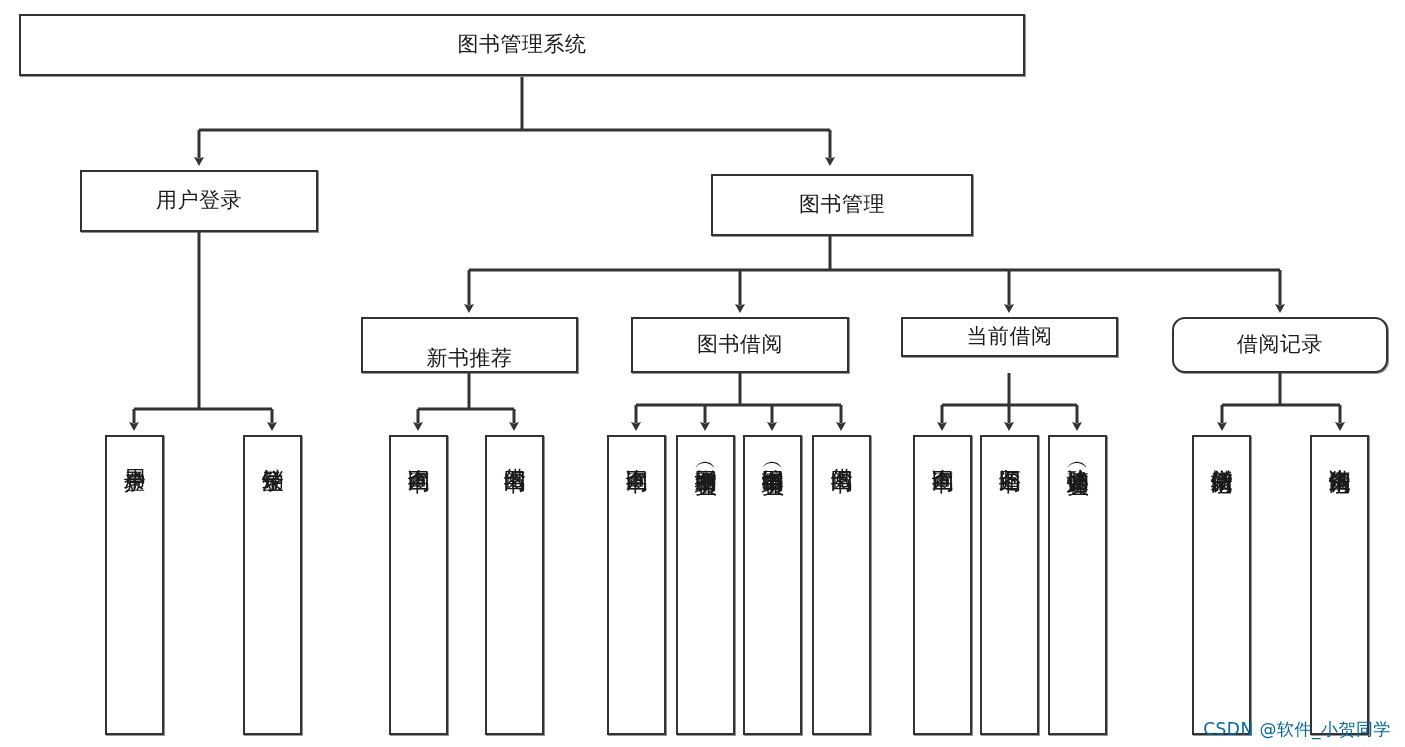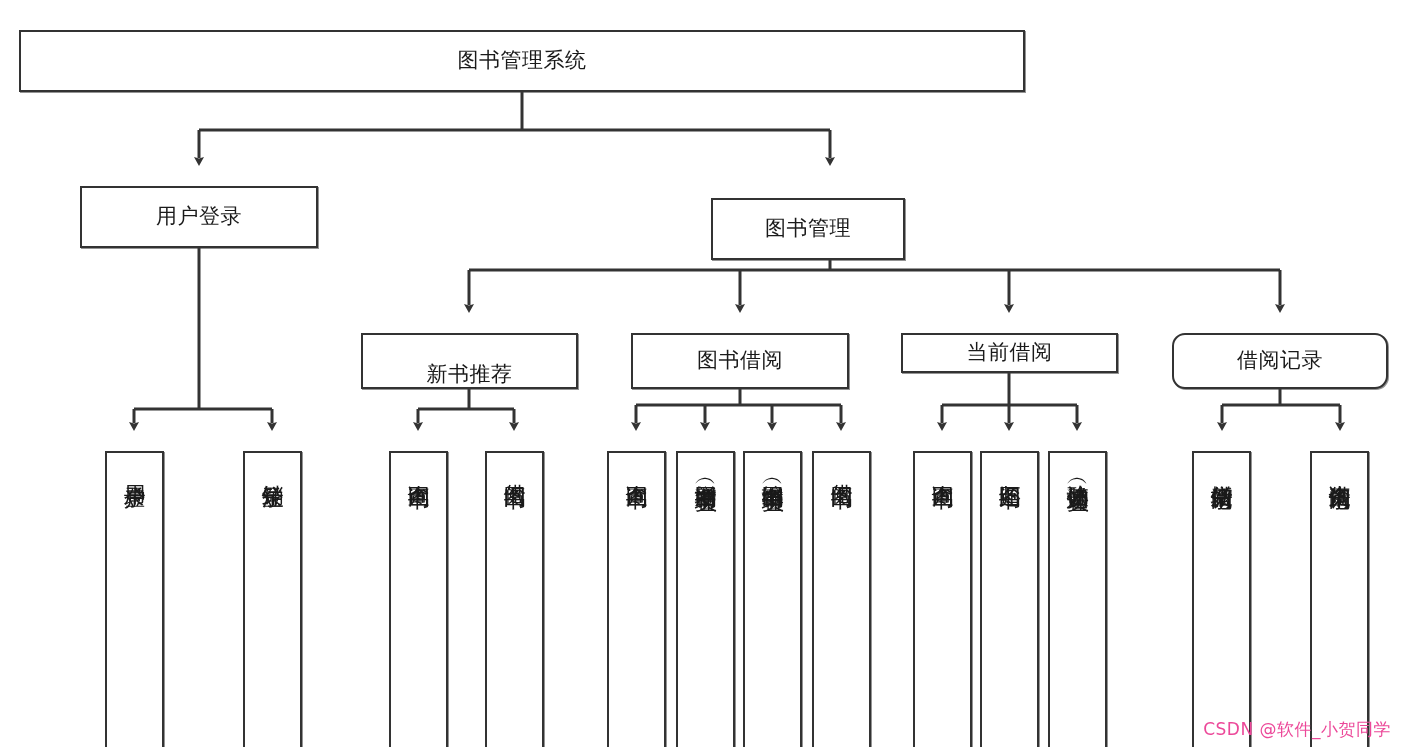--- a/index.html
+++ b/index.html
@@ -28,21 +28,20 @@
   .node {
     position: absolute;
     box-sizing: border-box;
     border: 2px solid #333333;
     background: #ffffff;
     display: flex;
     align-items: center;
     justify-content: center;
     color: #1a1a1a;
     box-shadow: 1px 1px 0 rgba(60,60,60,0.55);
-    margin-top: 16px;
   }
   .node-label {
     display: block;
     text-align: center;
     letter-spacing: 0.5px;
   }
   .node.horiz .node-label {
     font-size: 21px;
     line-height: 1.2;
     writing-mode: horizontal-tb;
@@ -57,21 +56,21 @@
     font-size: 22px;
     line-height: 1.12;
     letter-spacing: 1px;
     white-space: nowrap;
   }
   #watermark {
     position: absolute;
     right: 14px;
     bottom: 6px;
     font-size: 17px;
-    color: #ec4899;
+    color: #0369a1;
     letter-spacing: 0.5px;
     white-space: nowrap;
     font-family: "DejaVu Sans", "Liberation Sans", sans-serif;
   }
 </style>
 </head>
 <body>
 
 <div id="canvas">
 
@@ -125,21 +124,21 @@
     </g>
   </svg>
 
   <div class="node horiz" style="left:19px; top:14px; width:1006px; height:62px;">
     <span class="node-label">图书管理系统</span>
   </div>
 
   <div class="node horiz" style="left:80px; top:170px; width:238px; height:62px;">
     <span class="node-label">用户登录</span>
   </div>
-  <div class="node horiz" style="left:711px; top:182px; width:194px; height:62px;">
+  <div class="node horiz" style="left:711px; top:174px; width:262px; height:62px;">
     <span class="node-label">图书管理</span>
   </div>
 
   <div class="node horiz" style="left:361px; top:317px; width:217px; height:56px;align-items:flex-end;">
     <span class="node-label">新书推荐</span>
   </div>
   <div class="node horiz" style="left:631px; top:317px; width:218px; height:56px;align-items:center;">
     <span class="node-label">图书借阅</span>
   </div>
   <div class="node horiz" style="left:901px; top:317px; width:217px; height:40px;">

